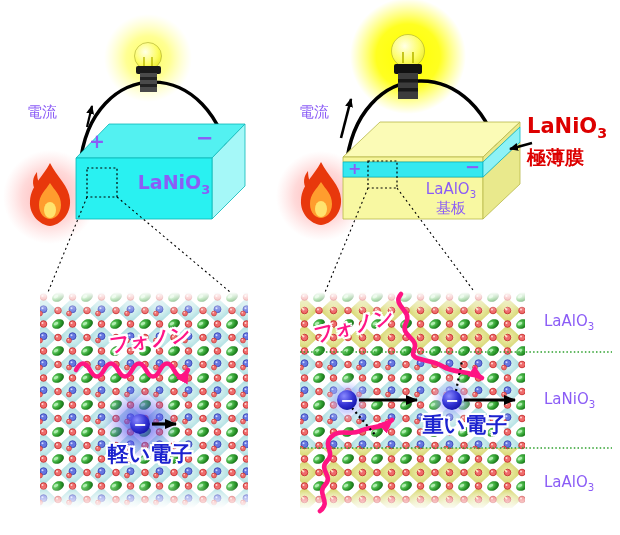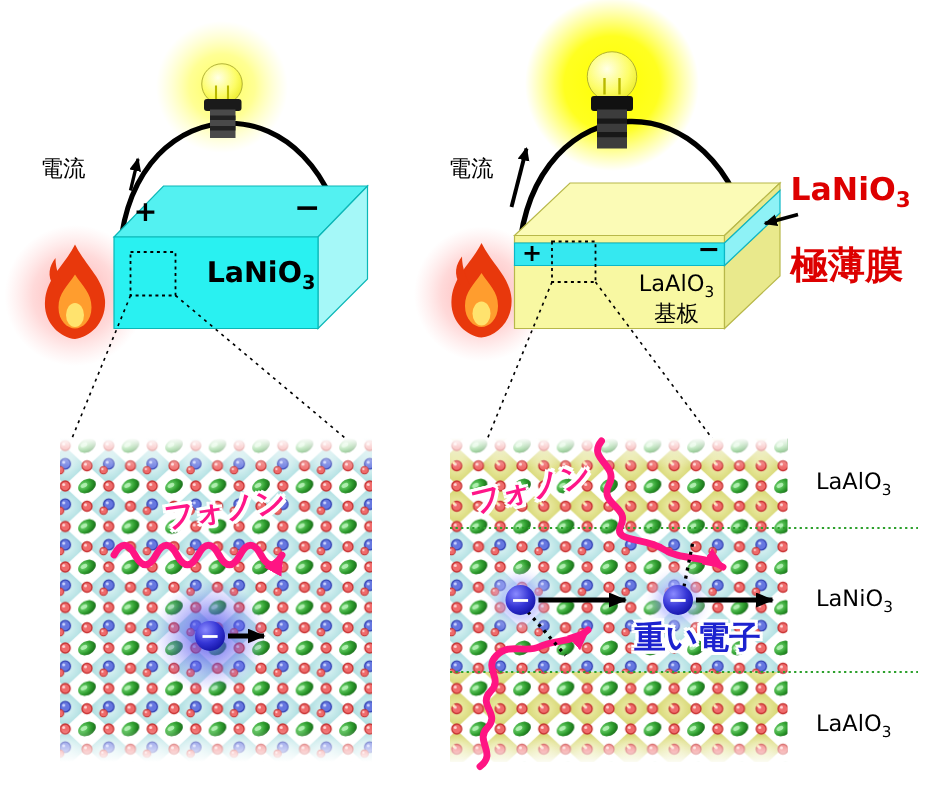--- a/index.html
+++ b/index.html
@@ -1,19 +1,19 @@
 <!DOCTYPE html>
 <html><head>
 <meta charset="utf-8">
 <style>
   html,body{margin:0;padding:0;background:#fff;}
   .canvas{position:relative;width:620px;height:535px;background:#fff;overflow:hidden;
           font-family:"DejaVu Sans",sans-serif;}
   .canvas svg.scene{position:absolute;left:0;top:0;}
-  .lbl{position:absolute;color:#000000;line-height:1.1;white-space:nowrap;}
+  .lbl{position:absolute;color:#8b5cf6;line-height:1.1;white-space:nowrap;}
   .bold{font-weight:bold;}
   sub{font-size:68%;}
   .red{color:#dd0000;}
   .pink{color:#ff1588;}
   .blue{color:#1c22cf;}
   .outlined{text-shadow:-2px -2px 0 #fff,2px -2px 0 #fff,-2px 2px 0 #fff,2px 2px 0 #fff,
             0 -2px 0 #fff,0 2px 0 #fff,-2px 0 0 #fff,2px 0 0 #fff;}
   .ctr{text-align:center;}
 </style>
 </head>
@@ -245,24 +245,25 @@
 
 <div class="lbl" style="left:299px;top:104px;font-size:15px;">電流</div>
 <div class="lbl bold" style="left:348px;top:160px;font-size:16px;">+</div>
 <div class="lbl bold" style="left:465px;top:157px;font-size:18px;">−</div>
 <div class="lbl ctr" style="left:412px;top:181px;width:78px;font-size:15px;">
   <div><span>LaAlO</span><sub>3</sub></div>
   <div>基板</div>
 </div>
 <div class="lbl bold red" style="left:527px;top:115px;font-size:21px;">
   <div><span>LaNiO</span><sub>3</sub></div>
-  <div style="font-size:25px;margin-top:20px;">極薄膜</div>
+  <div style="font-size:19px;margin-top:5px;">極薄膜</div>
 </div>
 
 <div class="lbl bold pink outlined ctr" style="left:90px;top:328px;width:120px;font-size:20px;transform:rotate(-8deg);">フォノン</div>
+<div class="lbl bold blue outlined ctr" style="left:93px;top:443px;width:114px;font-size:21px;">軽い電子</div>
 
 <div class="lbl bold pink outlined ctr" style="left:298px;top:314px;width:112px;font-size:20px;transform:rotate(-14deg);">フォノン</div>
 <div class="lbl bold blue outlined ctr" style="left:408px;top:414px;width:114px;font-size:21px;text-align:center;">重い電子</div>
 
 <div class="lbl" style="left:544px;top:313px;font-size:15px;">
   <span>LaAlO</span><sub>3</sub>
 </div>
 <div class="lbl" style="left:544px;top:391px;font-size:15px;">
   <span>LaNiO</span><sub>3</sub>
 </div>

